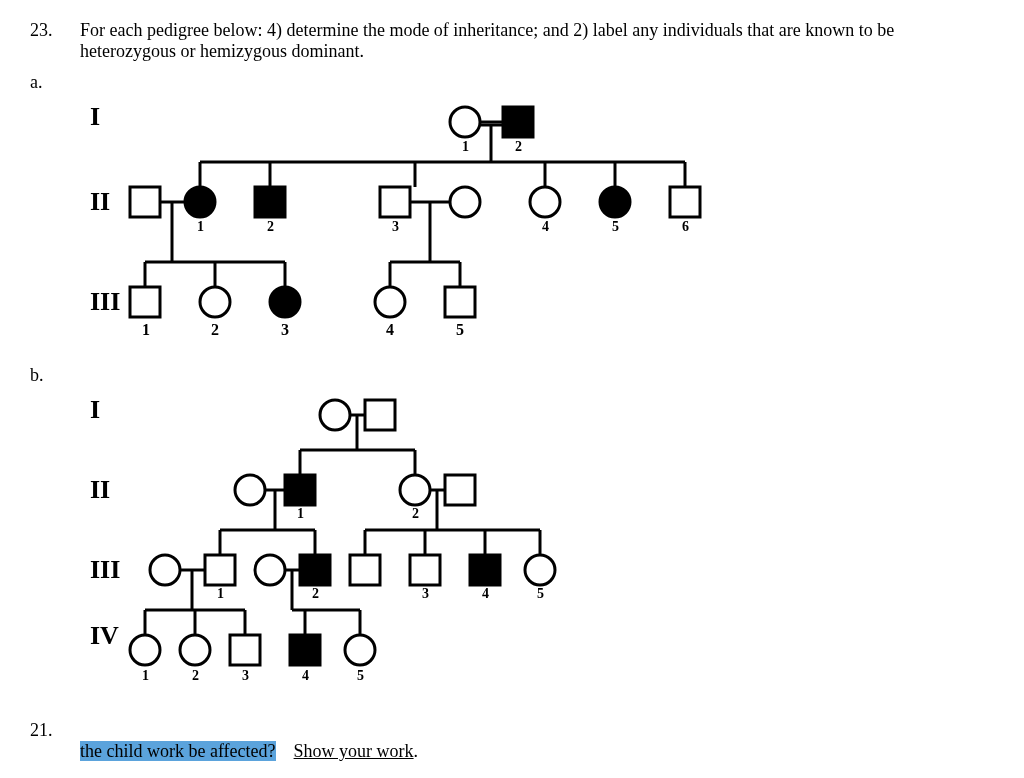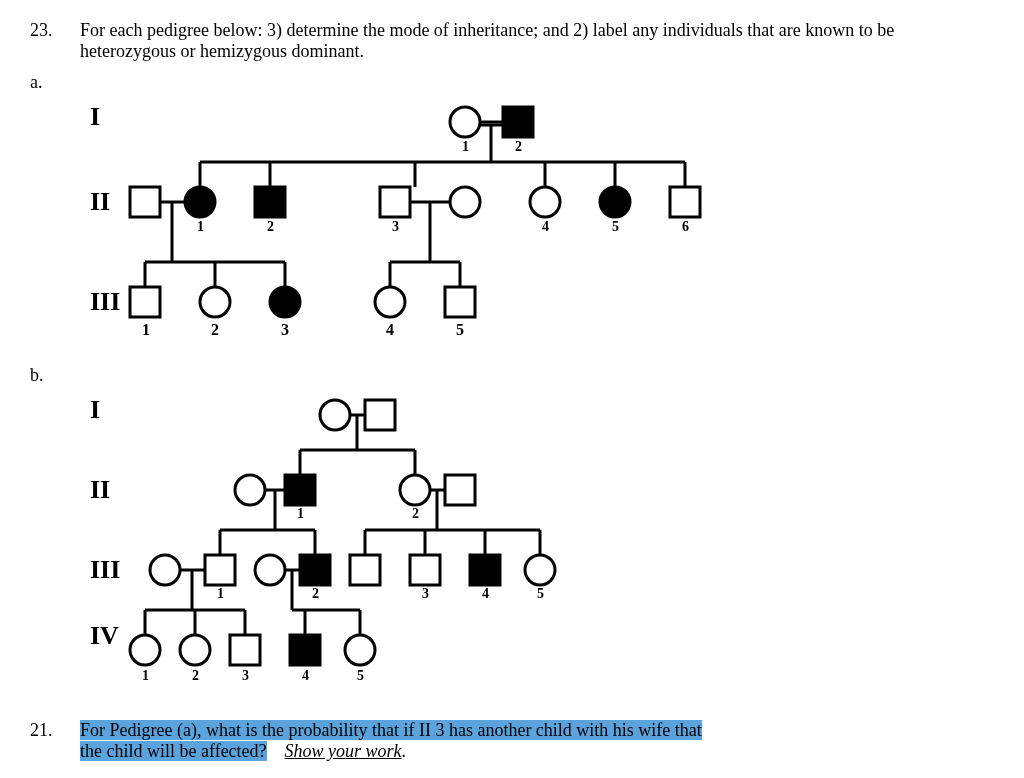--- a/index.html
+++ b/index.html
@@ -29,41 +29,40 @@
   .pedigree-container {
     position: relative;
     margin-left: 40px;
   }
   .highlighted {
     background: #5ba3dc;
     color: #000;
   }
   .underline {
     text-decoration: underline;
-    font-style: italic;
   }
   svg .sq { fill: #fff; stroke: #000; stroke-width: 3; }
   svg .sqf { fill: #000; stroke: #000; stroke-width: 3; }
   svg .ci { fill: #fff; stroke: #000; stroke-width: 3; }
   svg .cif { fill: #000; stroke: #000; stroke-width: 3; }
   svg .ln { stroke: #000; stroke-width: 3; fill: none; }
   svg text { font-family: "Times New Roman", serif; font-weight: bold; }
   .genlabel {
     position: absolute;
     font-family: "Times New Roman", serif;
     font-weight: bold;
     font-size: 26px;
   }
 </style>
 </head>
 <body>
 
 <div class="question">
   <div class="qnum">23.</div>
-  <div class="qtext">For each pedigree below:  3) determine the mode of inheritance; and 2) label any individuals that are known to be heterozygous or hemizygous dominant.</div>
+  <div class="qtext">For each pedigree below:  4) determine the mode of inheritance; and 2) label any individuals that are known to be heterozygous or hemizygous dominant.</div>
 </div>
 
 <div class="sublabel">a.</div>
 
 <div class="pedigree-container" style="height:260px;">
   <div class="genlabel" style="top:5px; left:20px;">I</div>
   <div class="genlabel" style="top:90px; left:20px;">II</div>
   <div class="genlabel" style="top:190px; left:20px;">III</div>
 
   <svg width="700" height="260">
@@ -214,17 +213,17 @@
     <text x="122" y="290" font-size="14">2</text>
     <text x="172" y="290" font-size="14">3</text>
     <text x="232" y="290" font-size="14">4</text>
     <text x="287" y="290" font-size="14">5</text>
   </svg>
 </div>
 
 <div class="question">
   <div class="qnum">21.</div>
   <div class="qtext">
-    <span class="highlighted">For Pedigree (a), what is the probability that if II 3 has another child with his wife that </span><br>
-    <span class="highlighted">the child will be affected?</span>
+    <br>
+    <span class="highlighted">the child work be affected?</span>
     <span>&nbsp;&nbsp;&nbsp;</span><span class="underline">Show your work</span><span>.</span>
   </div>
 </div>
 
 </body></html>

